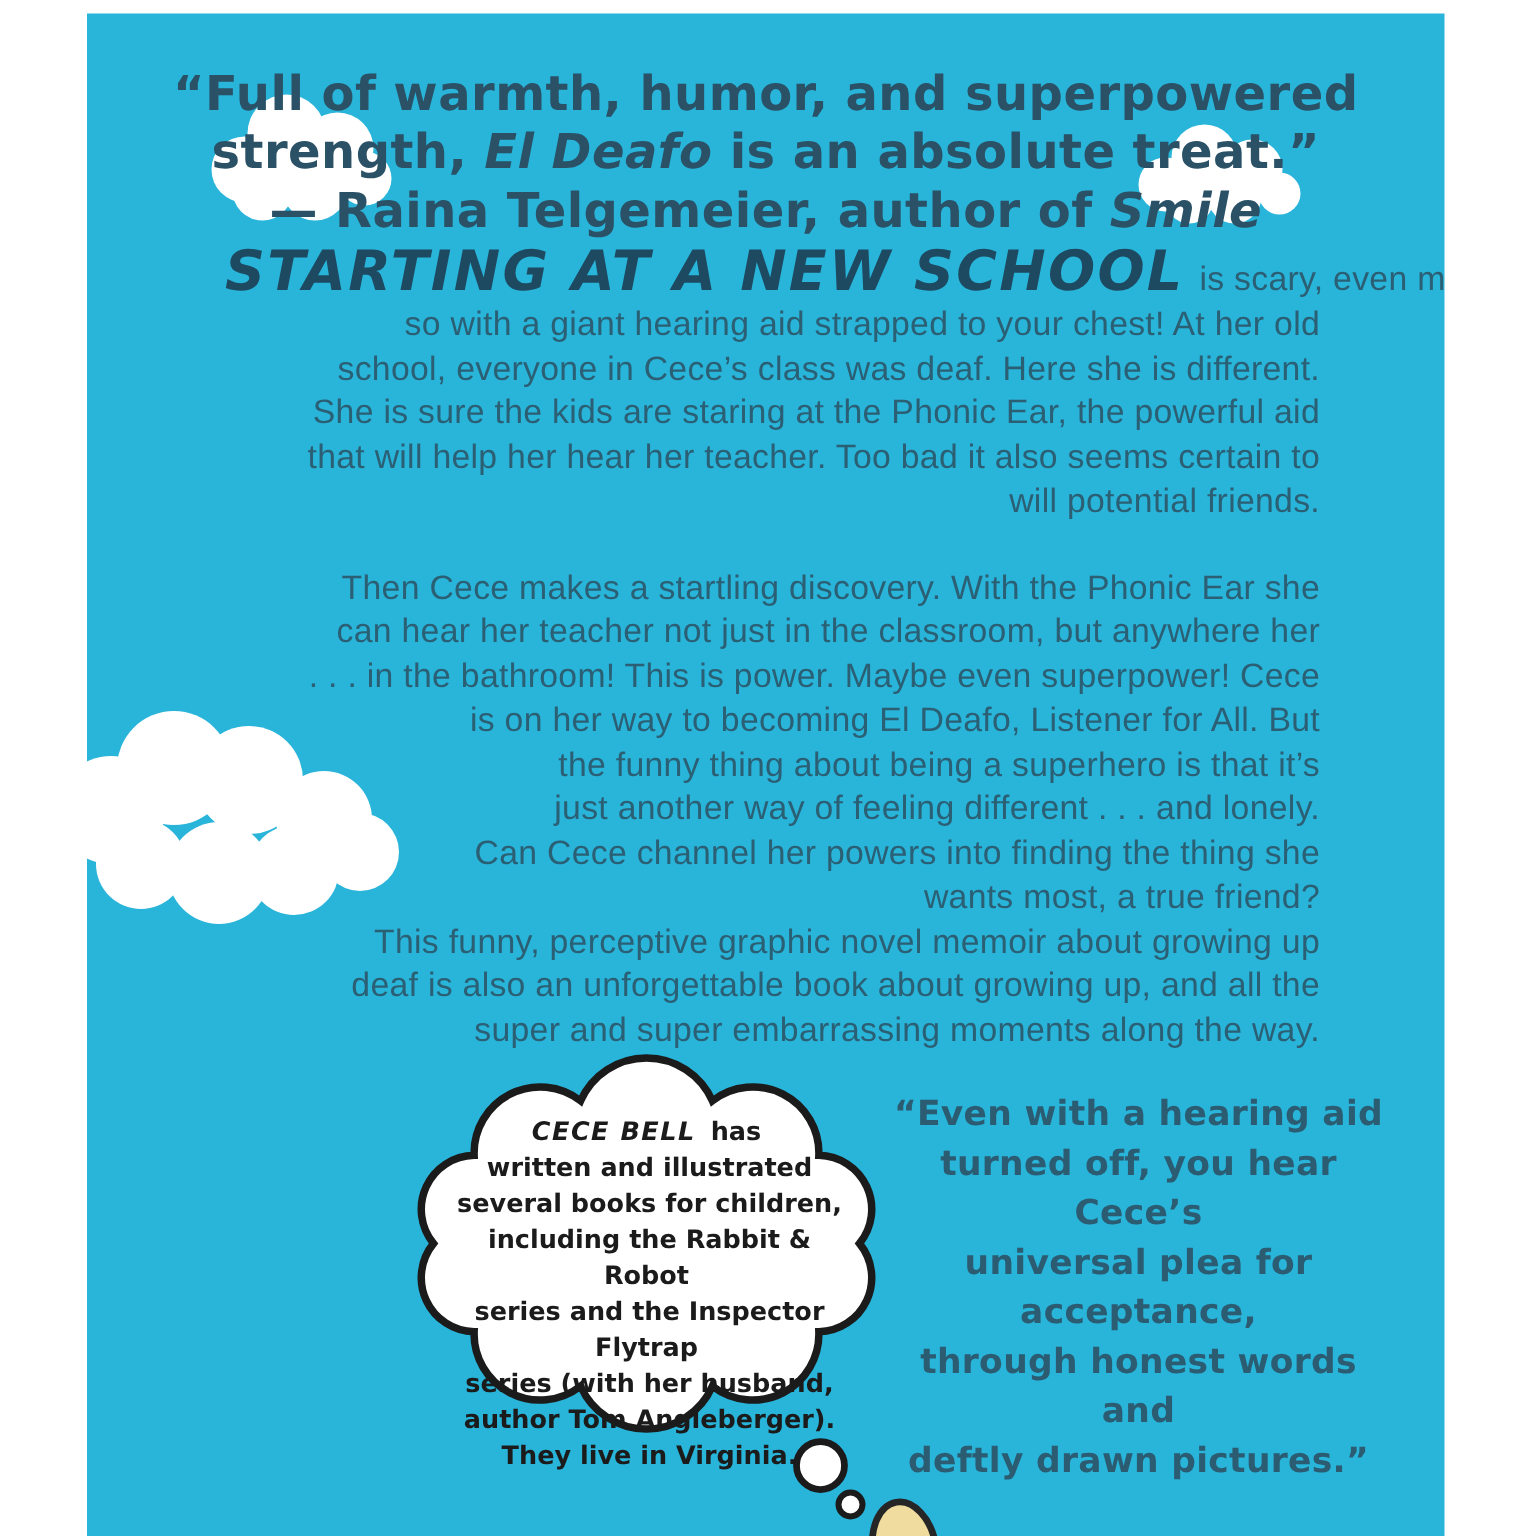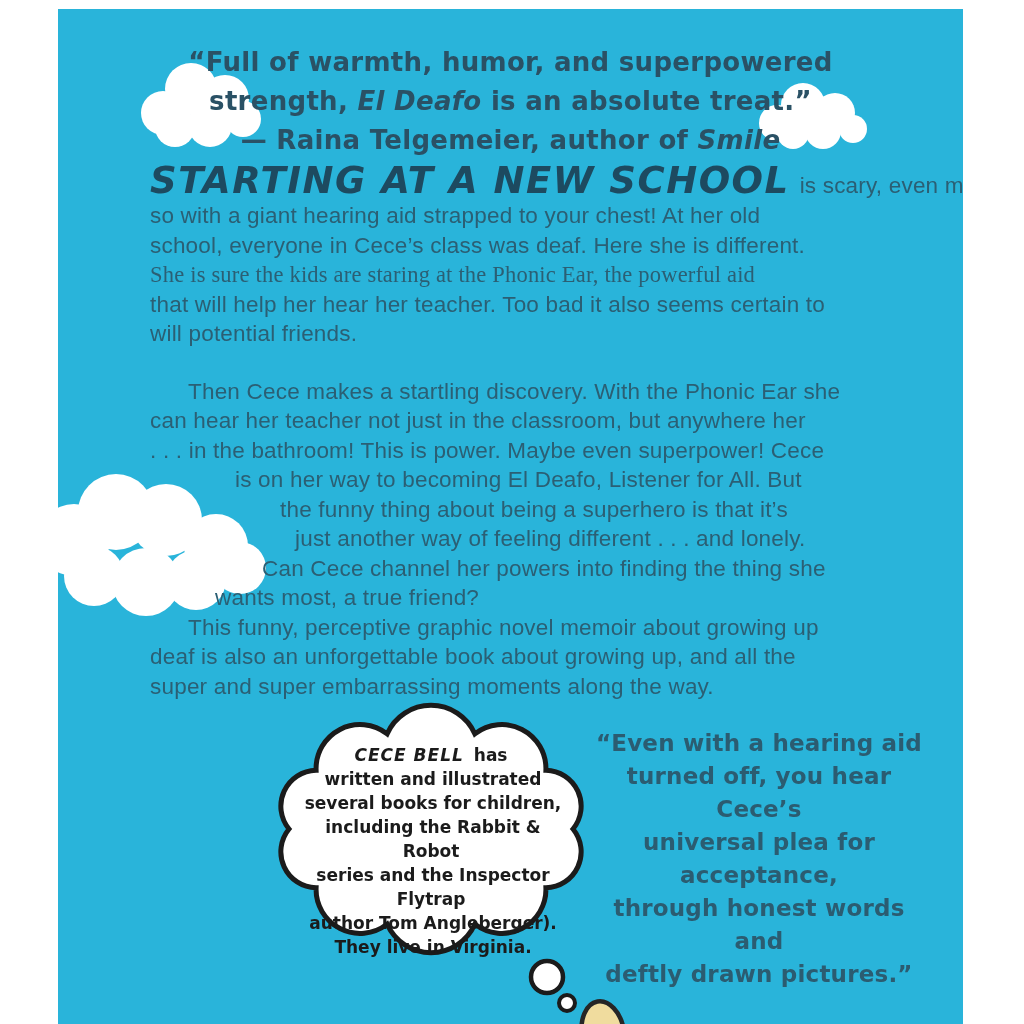--- a/index.html
+++ b/index.html
@@ -3,31 +3,31 @@
 <meta charset="utf-8">
 <style>
   html,body{margin:0;padding:0;background:#ffffff;width:1024px;height:1024px;overflow:hidden;}
   .page{position:relative;width:1024px;height:1024px;background:#ffffff;font-family:"Liberation Sans",sans-serif;}
   .panel{position:absolute;left:58px;top:9px;width:905px;height:1015px;background:#29b4da;overflow:hidden;}
 
   .cloud-svg{position:absolute;}
 
   
   .top-quote{position:absolute;left:0;right:0;top:34px;text-align:center;
-    color:#2a5165;font-family:"DejaVu Sans",sans-serif;font-size:26px;font-weight:bold;
+    color:#2a5165;font-family:"DejaVu Sans",sans-serif;font-size:32px;font-weight:bold;
     letter-spacing:.3px;line-height:39px;}
   .top-quote em{font-style:italic;}
 
   
   .synopsis{position:absolute;left:92px;top:152px;width:730px;color:#2b5f74;
     font-size:22.5px;letter-spacing:.2px;line-height:29.5px;}
   .syn-first{height:40px;line-height:40px;white-space:nowrap;}
   .headline{font-family:"DejaVu Sans",sans-serif;font-size:37px;font-weight:bold;
     font-style:italic;letter-spacing:1.5px;color:#1d4a60;margin-right:10px;}
-  .syn-line{white-space:nowrap;}
+  .syn-line{white-space:nowrap;text-align:right;}
 
   
   .bubble-svg{position:absolute;left:223px;top:702px;width:300px;height:236px;overflow:visible;}
   .bubble-text{position:absolute;left:233px;top:734px;width:280px;text-align:center;
     color:#1b1b1b;font-family:"DejaVu Sans",sans-serif;font-size:17px;font-weight:bold;
     line-height:24px;}
   .bubble-em{font-style:italic;letter-spacing:1px;margin-right:4px;}
   .tail-svg{position:absolute;left:460px;top:940px;width:130px;height:90px;}
 
   
@@ -83,21 +83,21 @@
     <div class="synopsis">
       <div class="syn-first">
         <span class="headline">STARTING AT A NEW SCHOOL</span><span>is scary, even more</span>
       </div>
       <div>
 
           <div class="syn-line" style="padding-left: 0px;"><span>so with a giant hearing aid strapped to your chest! At her old</span></div>
 
           <div class="syn-line" style="padding-left: 0px;"><span>school, everyone in Cece’s class was deaf. Here she is different.</span></div>
 
-          <div class="syn-line" style="padding-left: 0px; font-family: Liberation Serif, serif;"><span>She is sure the kids are staring at the Phonic Ear, the powerful aid</span></div>
+          <div class="syn-line" style="padding-left: 0px;"><span>She is sure the kids are staring at the Phonic Ear, the powerful aid</span></div>
 
           <div class="syn-line" style="padding-left: 0px;"><span>that will help her hear her teacher. Too bad it also seems certain to</span></div>
 
           <div class="syn-line" style="padding-left: 0px;"><span>will potential friends.</span></div>
 
           <div class="syn-line" style="padding-left: 38px; margin-top: 28px;"><span>Then Cece makes a startling discovery. With the Phonic Ear she</span></div>
 
           <div class="syn-line" style="padding-left: 0px;"><span>can hear her teacher not just in the classroom, but anywhere her</span></div>
 
 
@@ -139,20 +139,21 @@
         <div><em class="bubble-em">CECE BELL</em><span> has</span></div>
 
         <div><em class="bubble-em"></em><span>written and illustrated</span></div>
 
         <div><em class="bubble-em"></em><span>several books for children,</span></div>
 
         <div><em class="bubble-em"></em><span>including the Rabbit &amp; Robot</span></div>
 
         <div><em class="bubble-em"></em><span>series and the Inspector Flytrap</span></div>
 
+        <div><em class="bubble-em"></em><span>series (with her husband,</span></div>
 
         <div><em class="bubble-em"></em><span>author Tom Angleberger).</span></div>
 
         <div><em class="bubble-em"></em><span>They live in Virginia.</span></div>
       </div>
     <svg class="tail-svg" viewBox="0 0 130 90">
       <circle cx="29" cy="28" r="16" fill="#ffffff" stroke="#1b1b1b" stroke-width="4.5"></circle>
       <circle cx="49" cy="54" r="8" fill="#ffffff" stroke="#1b1b1b" stroke-width="4"></circle>
       <ellipse cx="85" cy="84" rx="21" ry="32" transform="rotate(-10 85 84)" fill="#f0dc9e" stroke="#262626" stroke-width="4.5"></ellipse>
     </svg>

